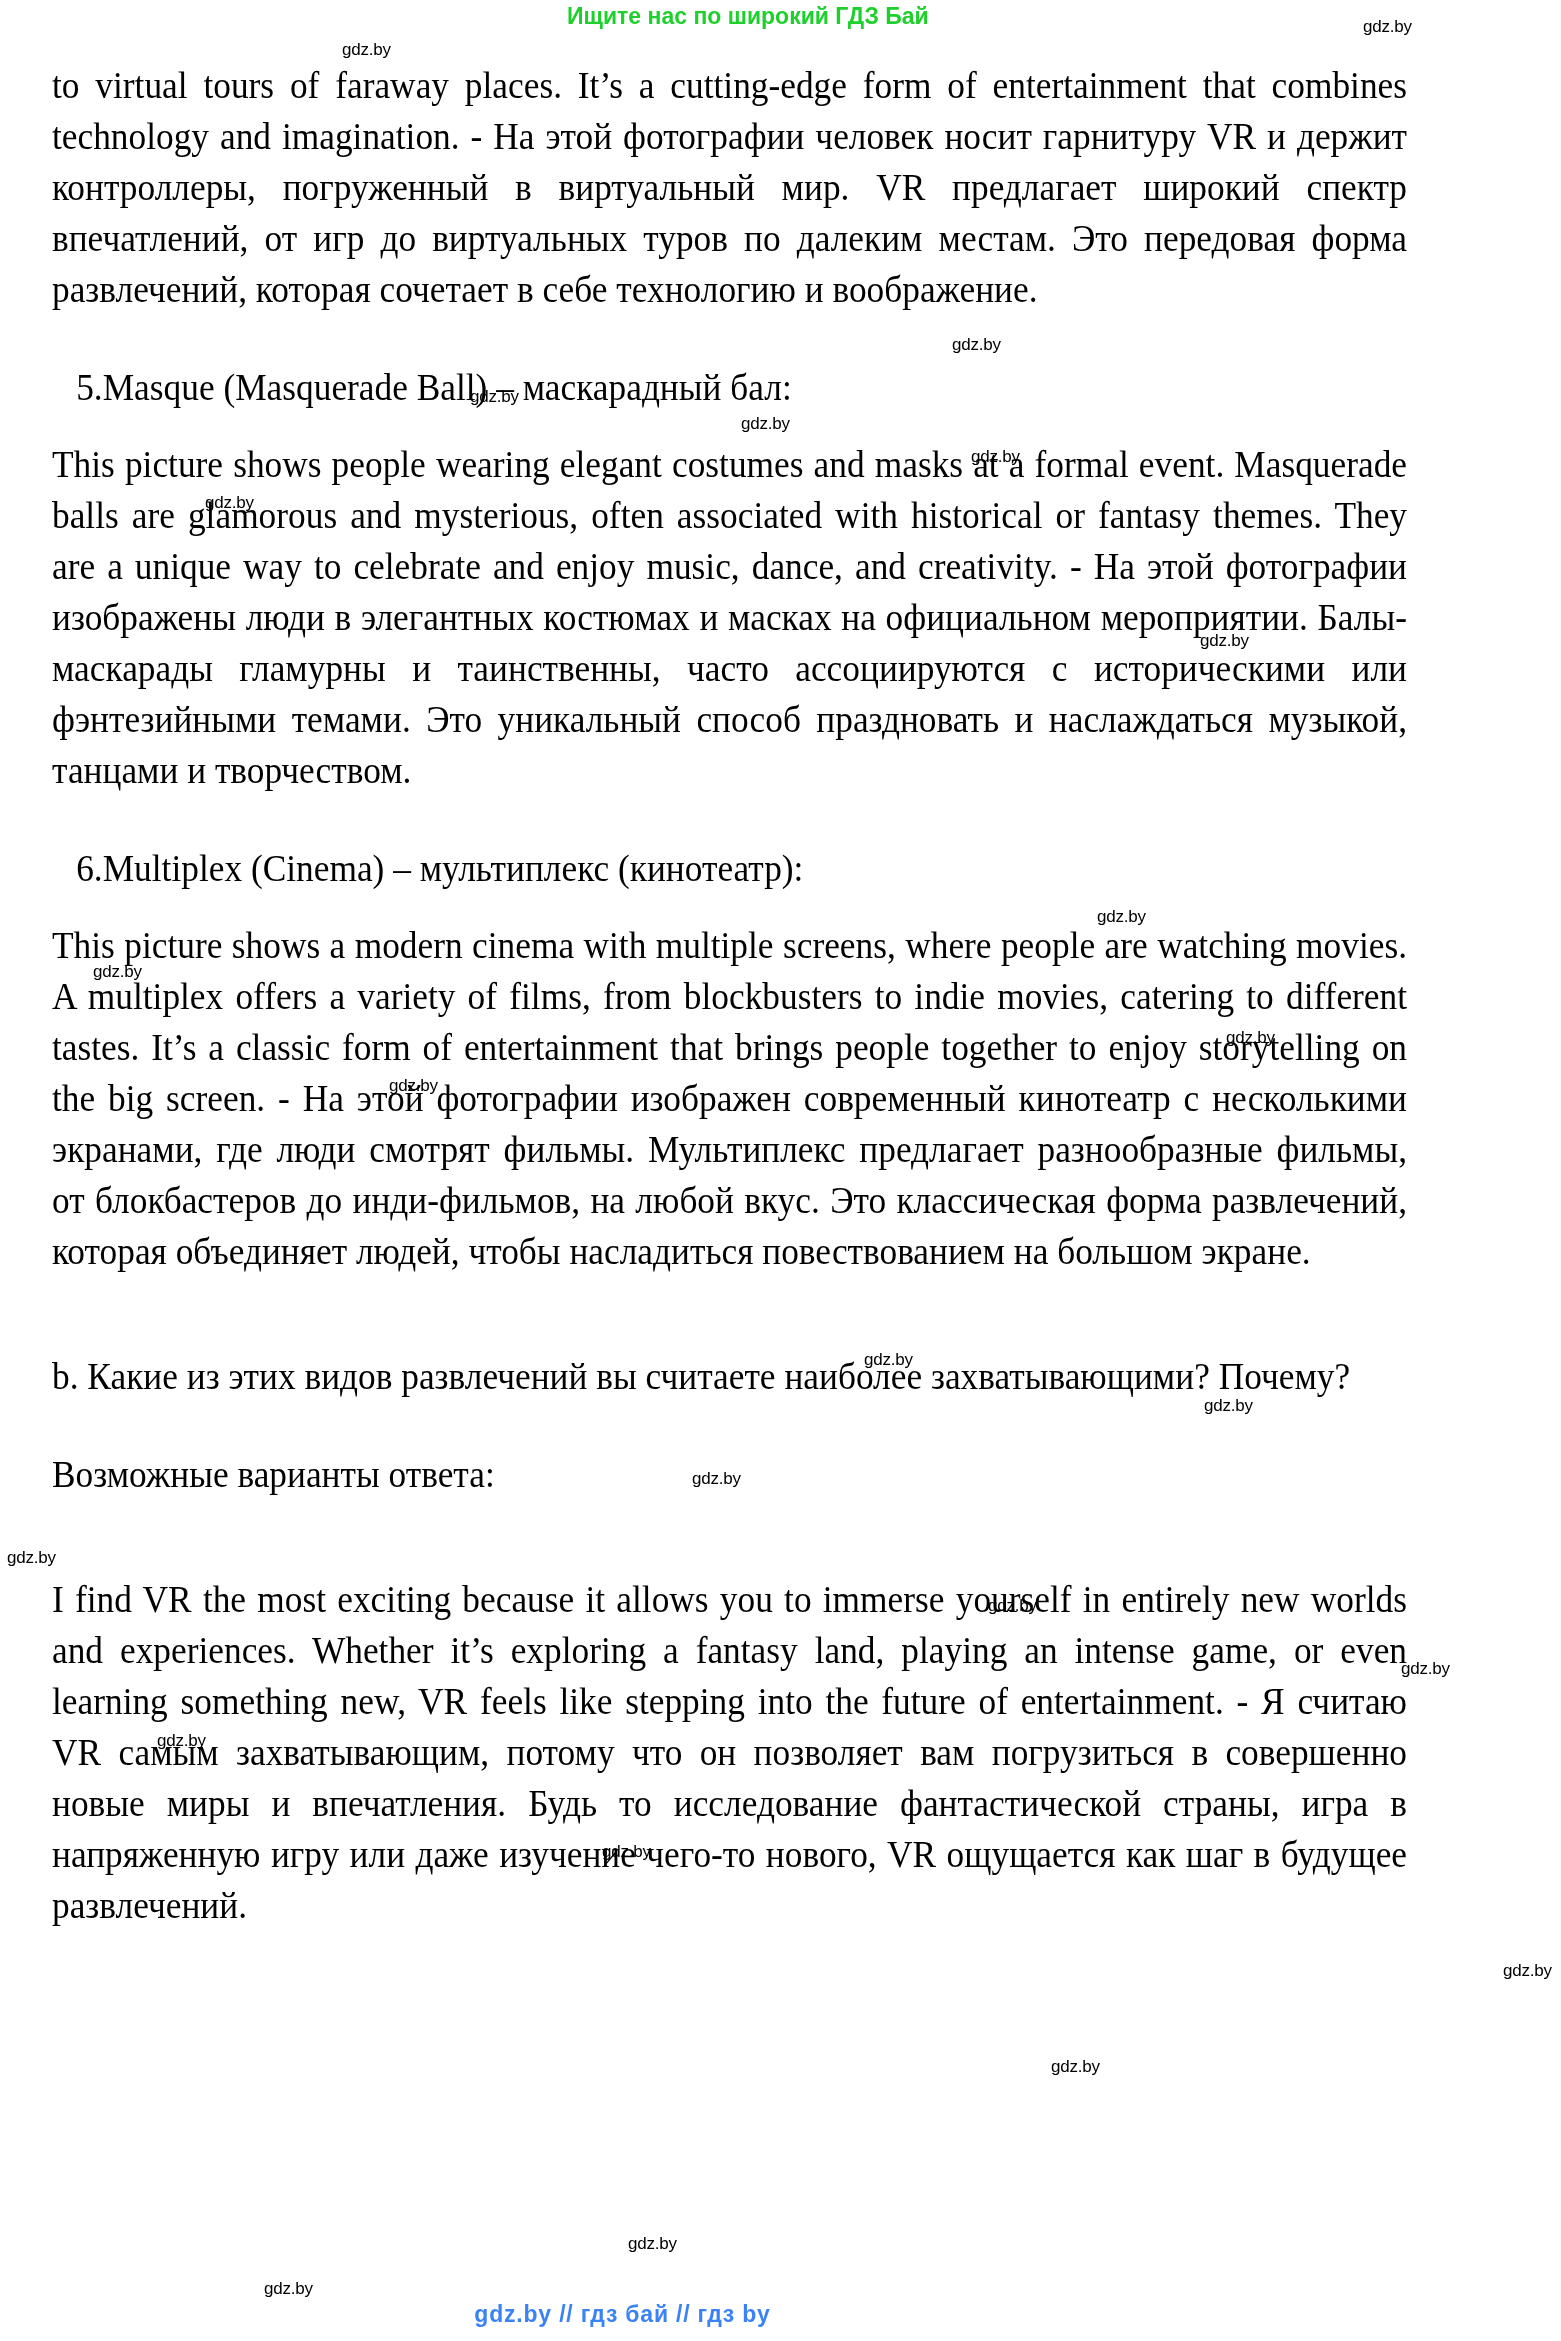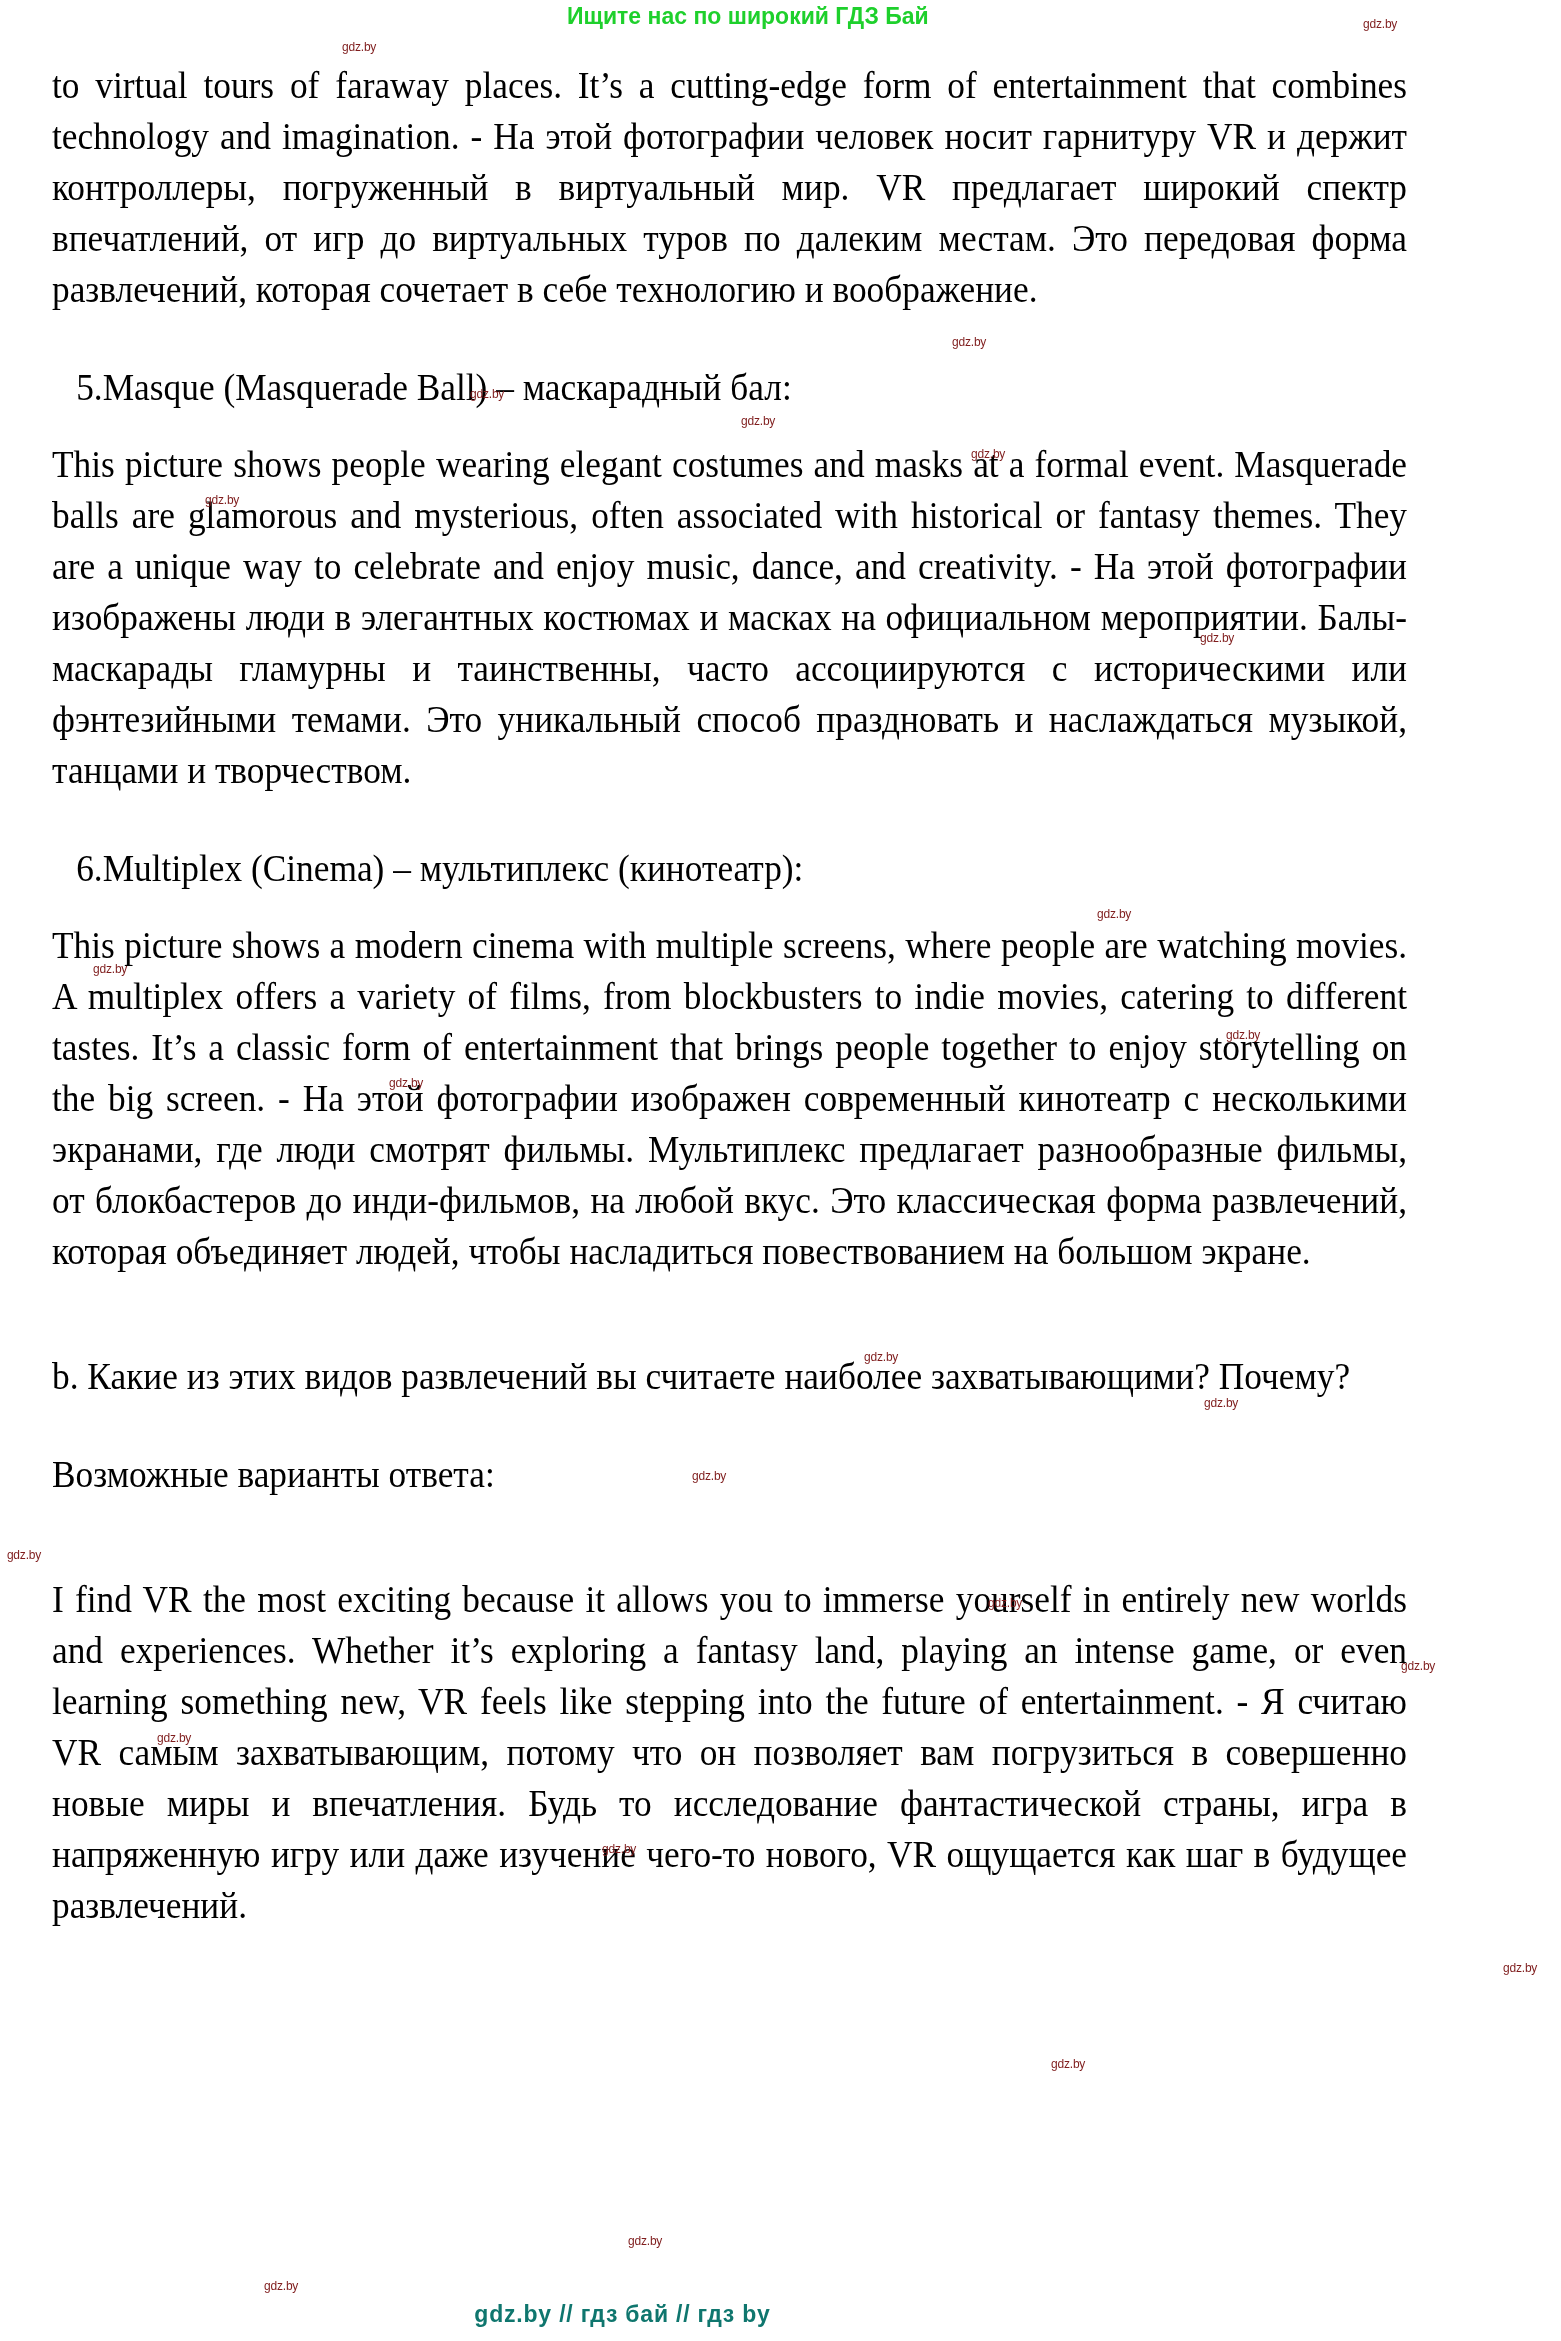--- a/index.html
+++ b/index.html
@@ -61,39 +61,39 @@
   }
   .indent {
     display: inline-block;
     width: 26px;
   }
 
   
   .wm {
     position: absolute;
     font-family: "Liberation Sans", "DejaVu Sans", sans-serif;
-    font-size: 12px;
-    color: #7f1d1d;
+    font-size: 17px;
+    color: #000000;
     white-space: nowrap;
     pointer-events: none;
     letter-spacing: -0.2px;
     text-align: right;
   }
 
   
   .footer {
     position: absolute;
     left: 0;
     top: 2301px;
     width: 1245px;
     text-align: center;
     font-family: "Liberation Sans", "DejaVu Sans", sans-serif;
     font-weight: bold;
     font-size: 23px;
-    color: #0f766e;
+    color: #3b82f6;
     letter-spacing: 0.8px;
   }
 </style>
 </head>
 <body>
 
 <div class="page">
 
   <div class="promo">Ищите нас по широкий ГДЗ Бай</div>
 

